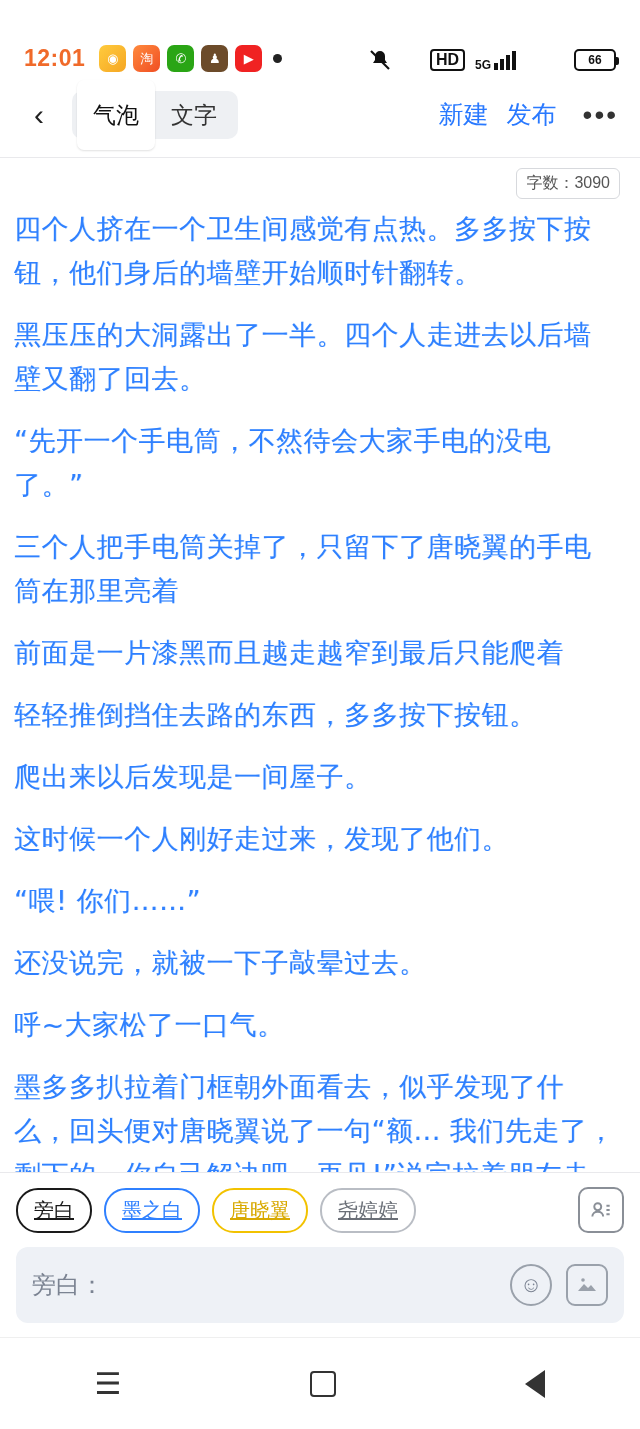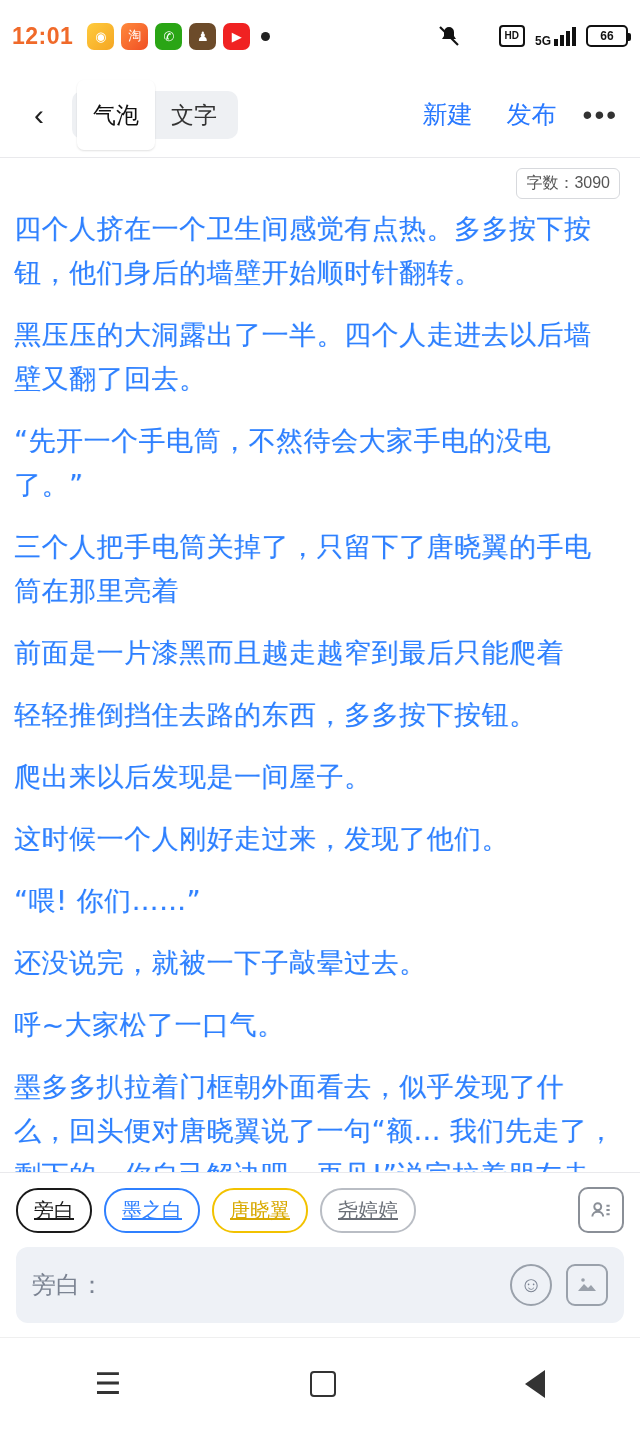--- a/index.html
+++ b/index.html
@@ -14,22 +14,22 @@
     width: 640px; height: 1429px;
     background: #ffffff;
     display: flex;
     flex-direction: column;
   }
 
   
   .statusbar {
     height: 72px;
     display: flex;
-    align-items: center;
-    padding: 0 12px;
+    align-items: flex-end;
+    padding: 0 24px;
     flex: 0 0 auto;
   }
   .sb-clock {
     color: #f06a2a;
     font-size: 23px;
     font-weight: bold;
     letter-spacing: 0.5px;
     margin-right: 14px;
   }
   .sb-icons-left { display: flex; align-items: center; gap: 7px; }
@@ -47,32 +47,33 @@
   .ai-5 { background: #f02222; }
   .ai-dot {
     width: 9px; height: 9px; border-radius: 50%;
     background: #222; margin-left: 4px;
   }
   .sb-spacer { flex: 1; }
   .sb-icons-right { display: flex; align-items: center; gap: 10px; }
   .sb-mute { width: 24px; height: 24px; position: relative; }
   .sb-hd {
     border: 2px solid #111; border-radius: 4px;
-    font-size: 10px; font-weight: bold; padding: 0 4px; line-height: 18px;
+    font-size: 16px; font-weight: bold; padding: 0 4px; line-height: 18px;
     color: #111;
     margin-left: 28px;
   }
   .sb-5g { font-size: 12px; font-weight: bold; color: #111; line-height: 10px; }
   .sb-signal { display: flex; align-items: flex-end; gap: 2px; height: 20px; }
   .sb-signal i { display:block; width: 4px; background: #111; }
   .sb-battery {
     width: 42px; height: 22px;
     border: 2px solid #111; border-radius: 5px;
     display: flex; align-items: center; justify-content: center;
     position: relative;
+    margin-left: 48px;
   }
   .sb-battery:after {
     content: ""; position: absolute; right: -5px; top: 6px;
     width: 3px; height: 8px; background: #111; border-radius: 0 2px 2px 0;
   }
   .sb-battery span { font-size: 12px; color: #111; font-weight: bold; }
 
   
   .toolbar {
     height: 86px;
@@ -105,21 +106,21 @@
   }
   .seg-item.active {
     background: #ffffff;
     color: #111;
     box-shadow: 0 1px 2px rgba(0,0,0,.12);
   }
   .tb-spacer { flex: 1; }
   .tb-link {
     font-size: 25px;
     color: #2979ff;
-    margin-left: 34px;
+    margin-left: 18px;
   }
   .tb-more {
     margin-left: 26px;
     font-size: 28px;
     color: #333;
     letter-spacing: 2px;
   }
 
   
   .wc-row {

